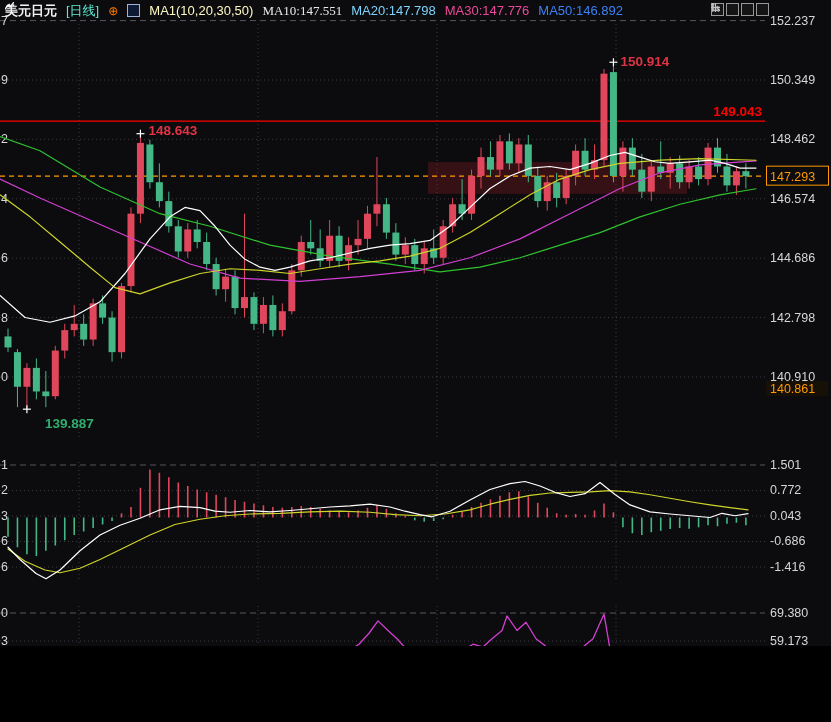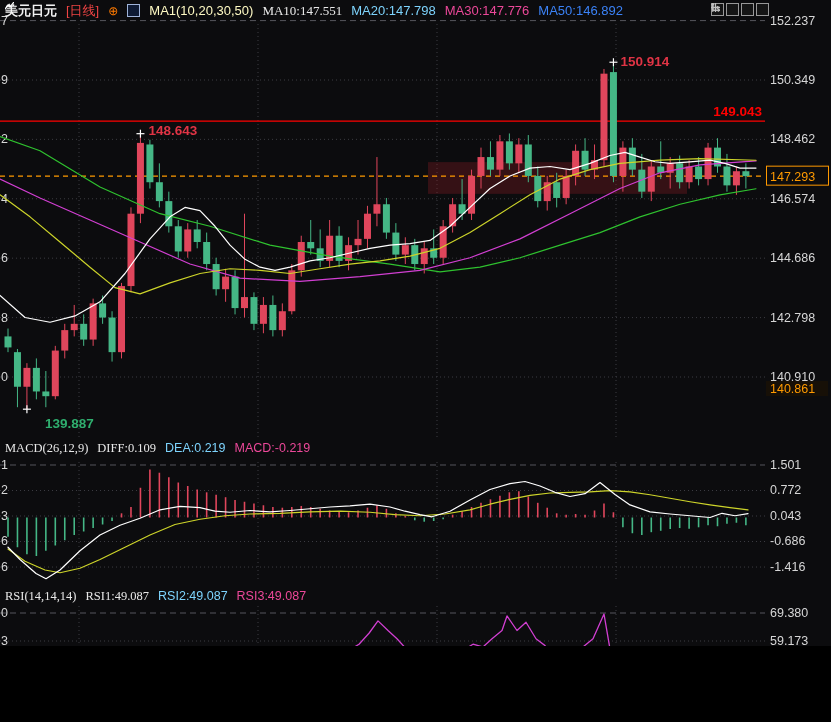--- a/index.html
+++ b/index.html
@@ -1,21 +1,21 @@
 <!DOCTYPE html>
 <html><head>
 <meta charset="utf-8">
 <style>
   html,body{margin:0;padding:0;background:#000;}
   .app{position:relative;width:831px;height:646px;background:#0c0c0e;overflow:hidden;
        font-family:"Liberation Sans",sans-serif;padding-left:6px;}
   .hdr{position:absolute;top:2px;left:5px;height:17px;display:flex;align-items:center;
        gap:9px;font-size:13px;white-space:nowrap;z-index:6;}
   .hdr .sym{color:#f2f2f2;font-weight:bold;}
-  .hdr .period{color:#ef4444;}
+  .hdr .period{color:#5eead4;}
   .hdr .circle-plus{color:#ff7a00;font-size:12px;}
   .hdr .ma-set{color:#fef9c3;}
   .c-white{color:#e8e8e8;font-family:Liberation Serif, serif;} .c-yellow{color:#7dd3fc;} .c-magenta{color:#ec4899;} .c-green{color:#3b82f6;}
   .chart-ico{width:13px;height:13px;background:#0e1a33;border:1px solid #9fb3d9;box-sizing:border-box;
        display:inline-flex;align-items:center;justify-content:center;}
   .toolbar{position:absolute;top:3px;left:711px;display:flex;gap:2px;z-index:6;}
   .tbtn{width:13px;height:13px;border:1px solid #989898;background:#151515;box-sizing:border-box;
        display:flex;align-items:center;justify-content:center;cursor:pointer;}
   .sub-hdr{position:absolute;left:5px;display:flex;gap:9px;font-size:12.5px;white-space:nowrap;z-index:6;}
   svg{position:absolute;top:0;left:0;z-index:1;}
@@ -57,33 +57,21 @@
           <path d="M2 2v6h8M10 8l-2.5-1.5M10 8l-2.5 1.5" stroke="#c0c0c0" stroke-width="1.2" fill="none"></path>
         </svg>
     </div>
     <div class="tbtn">
       <svg width="9" height="9" viewBox="0 0 10 10">
           <path d="M2 0v10M4 5h5M9 5l-2.5-1.5M9 5l-2.5 1.5" stroke="#c0c0c0" stroke-width="1.2" fill="none"></path>
         </svg>
     </div>
   </div>
 
-  <div class="sub-hdr" style="top:441px">
-    <span class="c-white">MACD(26,12,9)</span>
-    <span class="c-white">DIFF:0.109</span>
-    <span class="c-yellow">DEA:0.219</span>
-    <span class="c-magenta">MACD:-0.219</span>
-  </div>
-
-  <div class="sub-hdr" style="top:589px">
-    <span class="c-white">RSI(14,14,14)</span>
-    <span class="c-white">RSI1:49.087</span>
-    <span class="c-yellow">RSI2:49.087</span>
-    <span class="c-magenta">RSI3:49.087</span>
-  </div>
+
 
   <svg id="chart" width="831" height="722">
       <line x1="79" y1="24" x2="79" y2="438" stroke="#3c3c42" stroke-width="1" stroke-dasharray="1 3"></line>
       <line x1="79" y1="462" x2="79" y2="580" stroke="#3c3c42" stroke-width="1" stroke-dasharray="1 3"></line>
       <line x1="79" y1="606" x2="79" y2="716" stroke="#3c3c42" stroke-width="1" stroke-dasharray="1 3"></line>
       <line x1="258" y1="24" x2="258" y2="438" stroke="#3c3c42" stroke-width="1" stroke-dasharray="1 3"></line>
       <line x1="258" y1="462" x2="258" y2="580" stroke="#3c3c42" stroke-width="1" stroke-dasharray="1 3"></line>
       <line x1="258" y1="606" x2="258" y2="716" stroke="#3c3c42" stroke-width="1" stroke-dasharray="1 3"></line>
       <line x1="437" y1="24" x2="437" y2="438" stroke="#3c3c42" stroke-width="1" stroke-dasharray="1 3"></line>
       <line x1="437" y1="462" x2="437" y2="580" stroke="#3c3c42" stroke-width="1" stroke-dasharray="1 3"></line>

